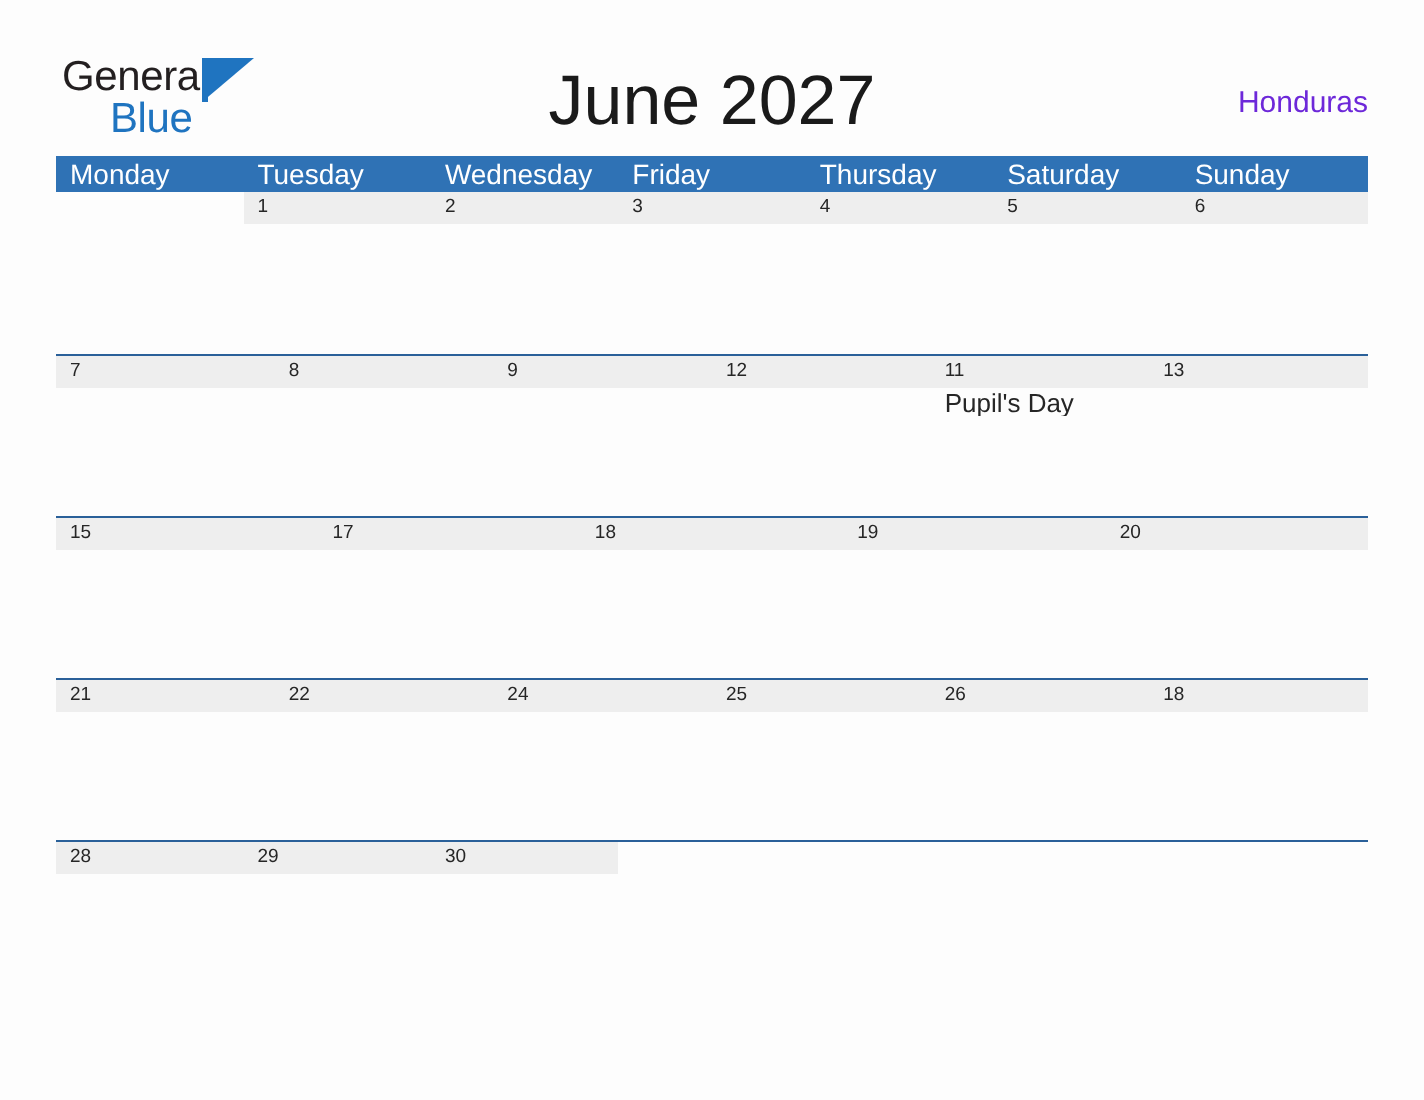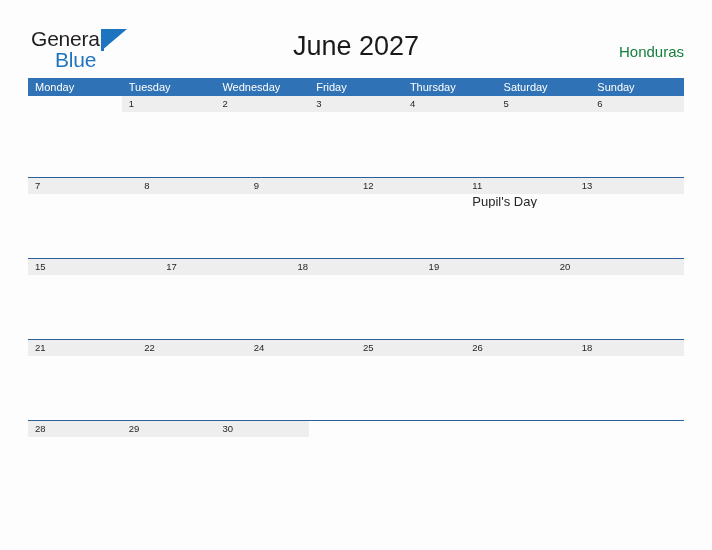--- a/index.html
+++ b/index.html
@@ -63,51 +63,51 @@
     width: 26px;
     height: 22px;
   }
 
   .cal-title {
     position: absolute;
     left: 0;
     top: 31px;
     width: 712px;
     text-align: center;
-    font-size: 27px;
+    font-size: 35px;
     color: #1a1a1a;
     letter-spacing: 0px;
   }
 
   .country {
     position: absolute;
     right: 28px;
     top: 43px;
     font-size: 15px;
-    color: #15803d;
+    color: #6d28d9;
     text-align: right;
   }
 
   
   .calendar {
     position: absolute;
     left: 28px;
     top: 78px;
     width: 656px;
   }
   .dow-row {
     display: flex;
     width: 656px;
     height: 18px;
     background: #2f72b5;
   }
   .dow-cell {
     flex: 1 1 0;
     color: #ffffff;
-    font-size: 11px;
+    font-size: 14px;
     line-height: 18px;
     padding-left: 7px;
     box-sizing: border-box;
     overflow: hidden;
     white-space: nowrap;
   }
 
   .week-row {
     display: flex;
     width: 656px;

